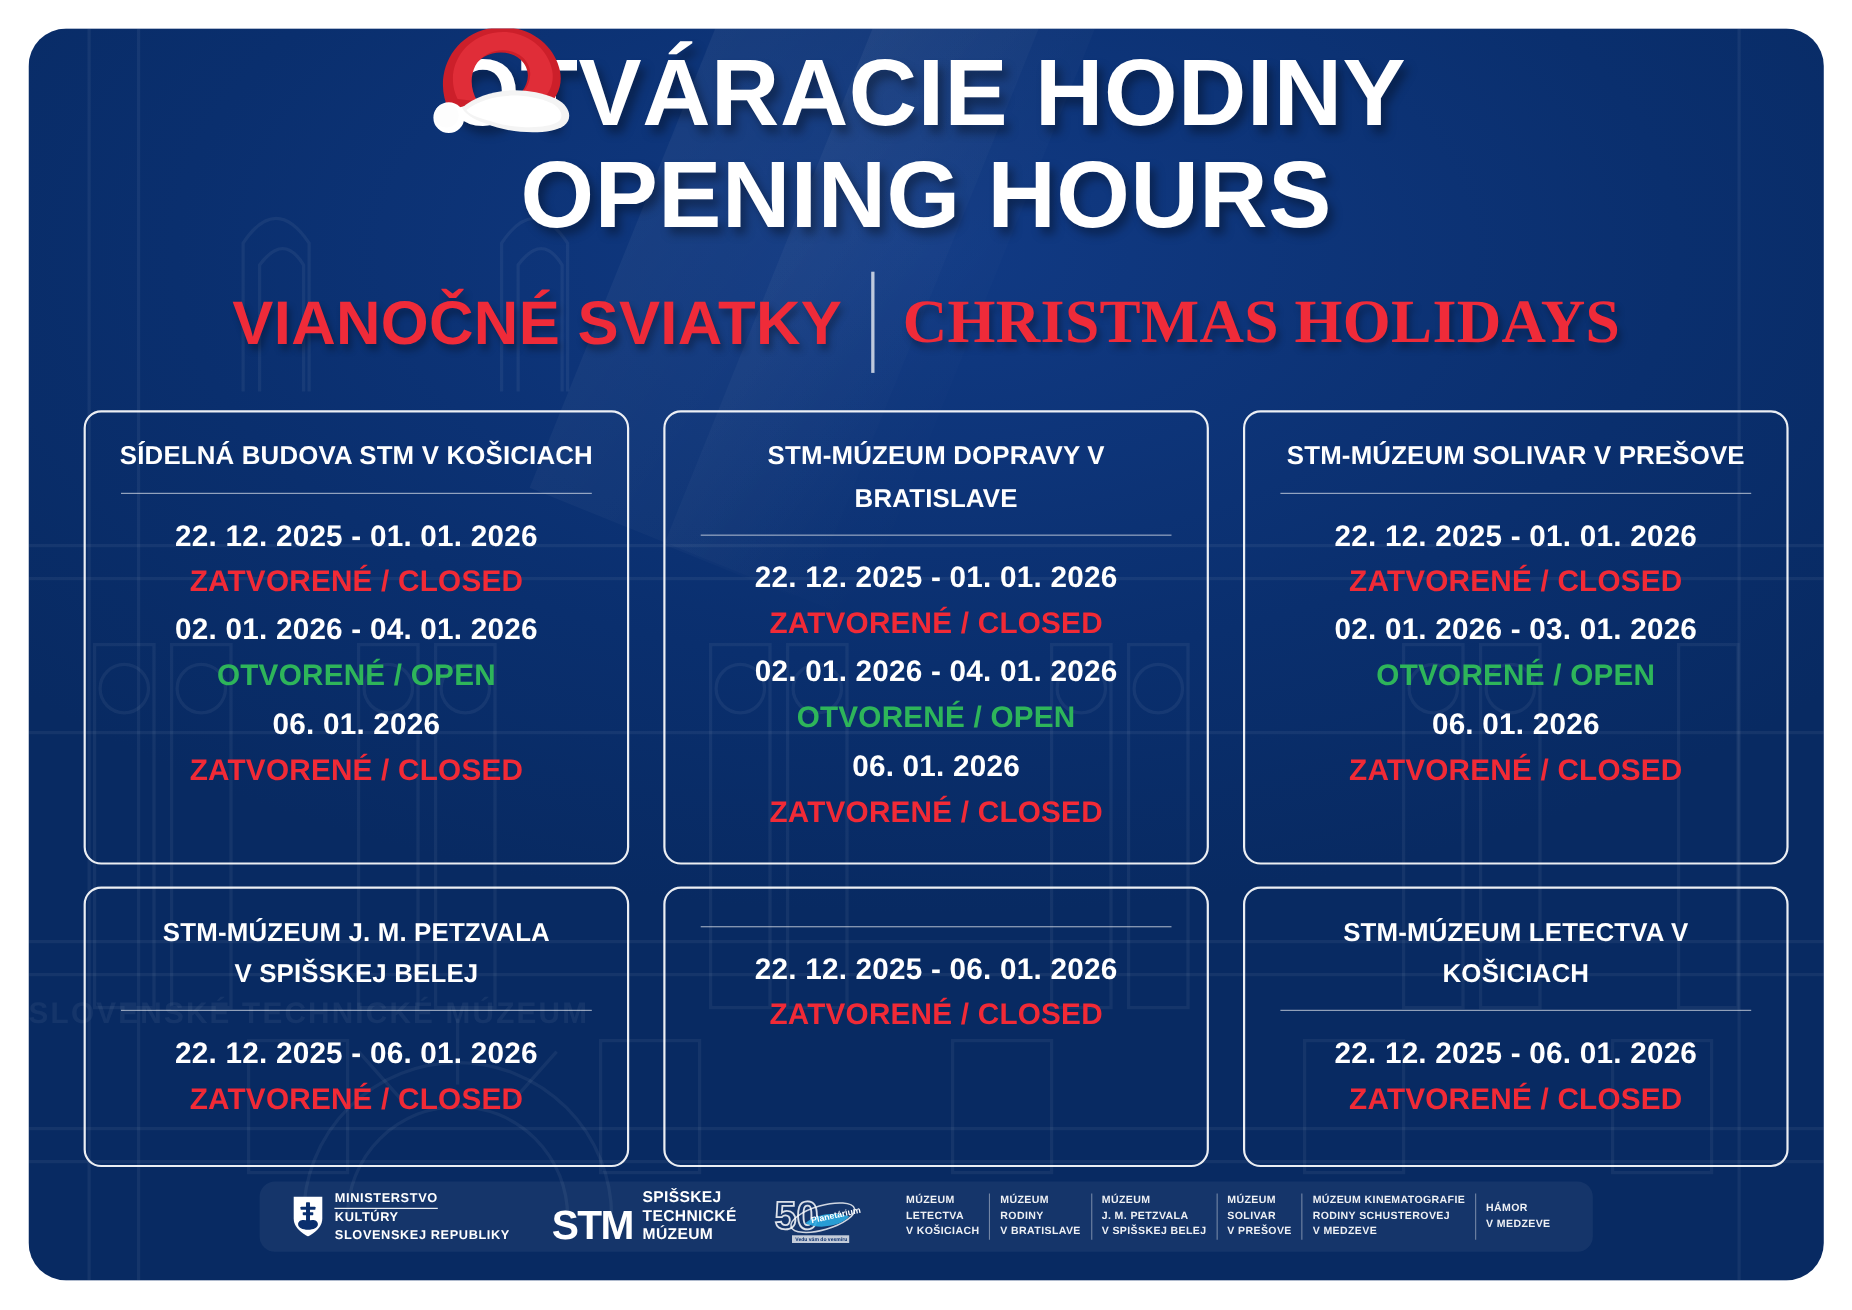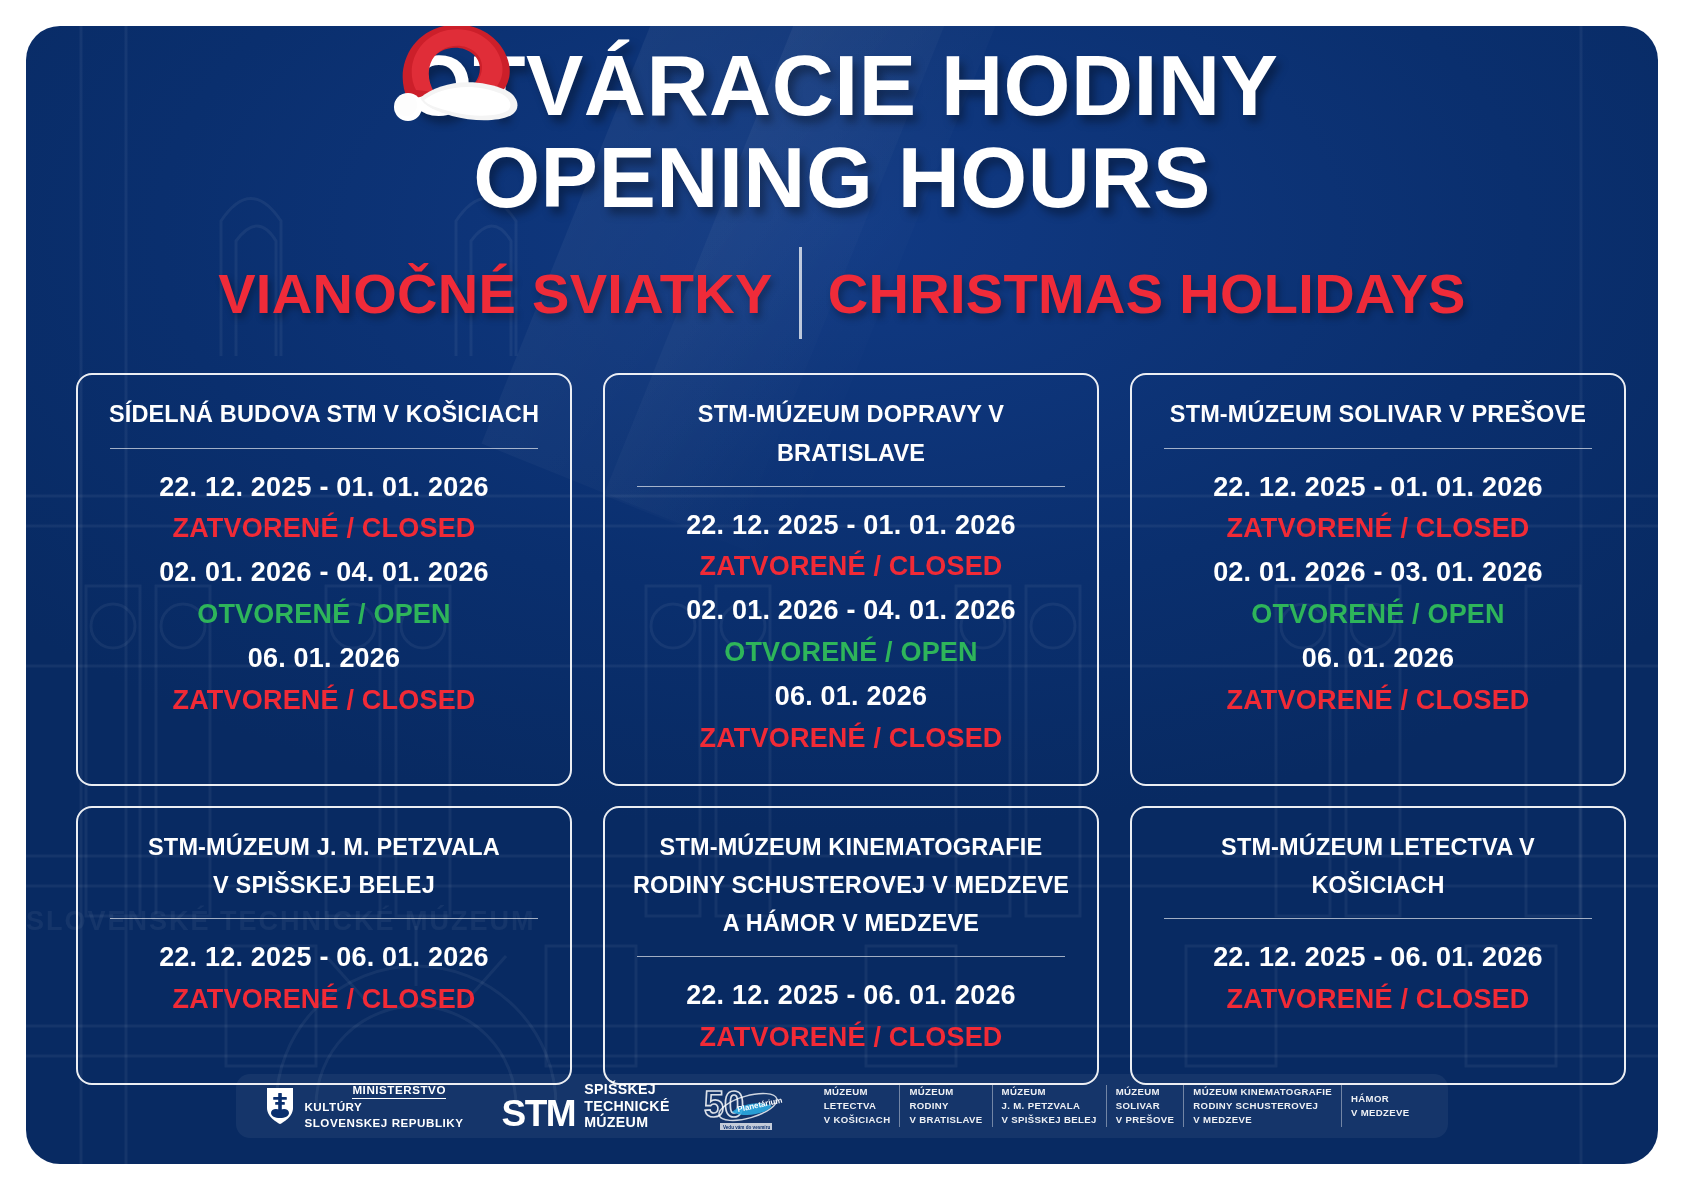--- a/index.html
+++ b/index.html
@@ -108,21 +108,21 @@
   }
   .subtitle .part {
     font-size: 56px;
     font-weight: 800;
     color: #ef2b39;
     letter-spacing: 0.3px;
     text-shadow: 3px 5px 7px rgba(0,0,0,0.30);
     white-space: nowrap;
   }
   .subtitle .part.sk { padding-right: 26px; }
-  .subtitle .part.en { padding-left: 26px; }
+  .subtitle .part.en { padding-left: 26px; font-family: Liberation Serif, serif; }
   .sub-divider {
     width: 3px;
     height: 92px;
     background: rgba(255,255,255,0.72);
     flex: 0 0 auto;
   }
 
   
   .grid {
     position: relative;
@@ -192,21 +192,21 @@
   }
   .logo-mk { display: flex; align-items: center; gap: 9px; }
   .mk-text {
     color: #ffffff;
     font-size: 11.6px;
     font-weight: 700;
     letter-spacing: 0.55px;
     line-height: 1.32;
     text-align: left;
   }
-  .mk-text .l1 { border-bottom: 1.4px solid #fff; display: inline-block; padding-bottom: 1px; margin-left: 48px; }
+  .mk-text .l1 { border-bottom: 1.4px solid #fff; display: inline-block; padding-bottom: 1px; }
 
   .logo-stm { display: flex; align-items: flex-end; gap: 9px; margin-left: 22px; }
   .stm-mark {
     font-size: 37px;
     font-weight: 800;
     color: #ffffff;
     letter-spacing: -1.5px;
     line-height: 0.92;
     -webkit-text-stroke: 0px;
   }
@@ -408,25 +408,20 @@
           <div>V SPIŠSKEJ BELEJ</div>
         </div>
         <div class="card-rule"></div>
         <div class="entry">
           <div class="dates">22. 12. 2025 - 06. 01. 2026</div>
           <div class="status closed">ZATVORENÉ / CLOSED</div>
         </div>
       </div>
 
       <div class="card r2">
-        <div class="card-title">
-          <div>STM-MÚZEUM KINEMATOGRAFIE</div>
-          <div>RODINY SCHUSTEROVEJ V MEDZEVE</div>
-          <div>A HÁMOR V MEDZEVE</div>
-        </div>
         <div class="card-rule"></div>
         <div class="entry">
           <div class="dates">22. 12. 2025 - 06. 01. 2026</div>
           <div class="status closed">ZATVORENÉ / CLOSED</div>
         </div>
       </div>
 
       <div class="card r2">
         <div class="card-title">
           <div>STM-MÚZEUM LETECTVA V KOŠICIACH</div>

